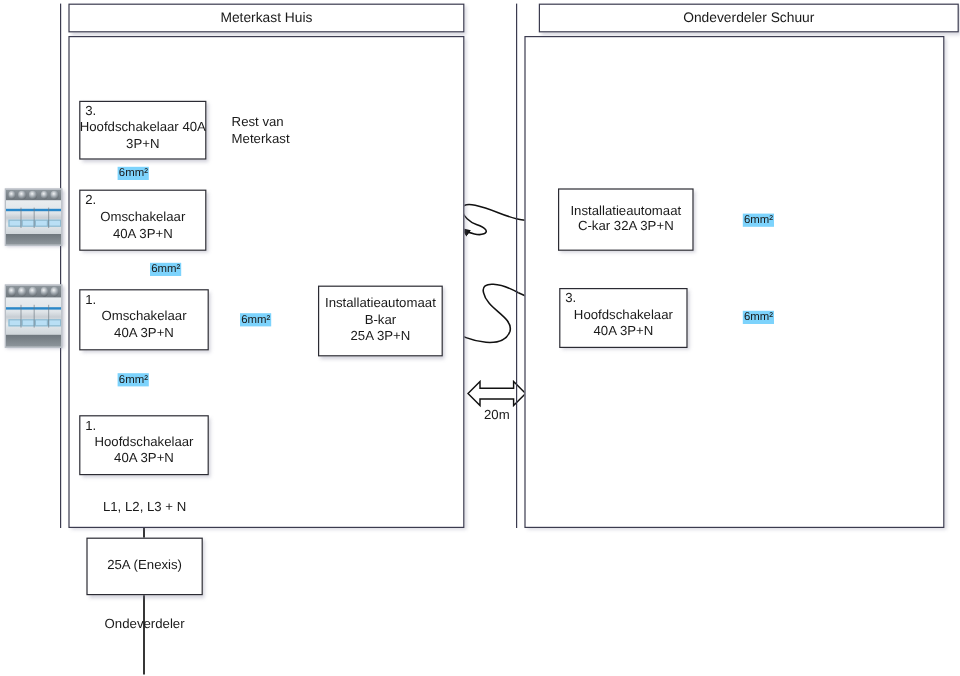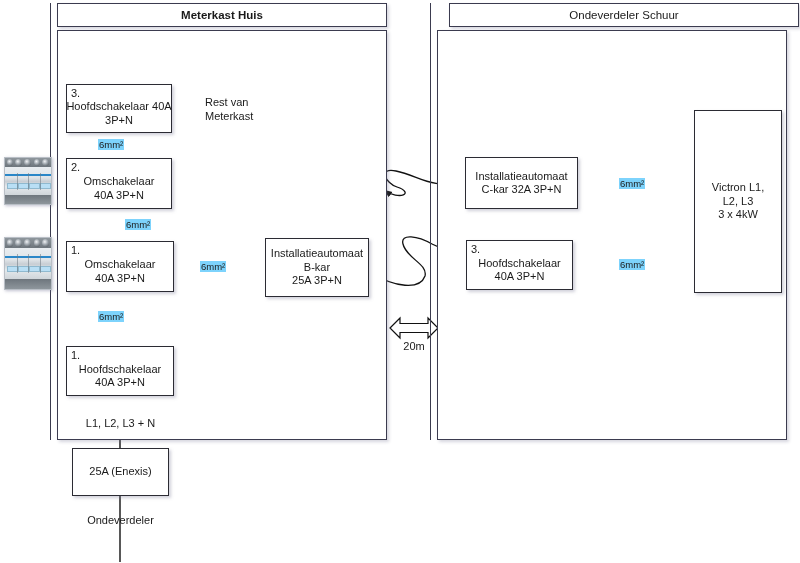--- a/index.html
+++ b/index.html
@@ -28,21 +28,21 @@
     border:1px solid #3b3b4f;
     background:#ffffff;
     box-sizing:border-box;
     display:flex;
     align-items:center;
     justify-content:center;
     font-size:11.5px;
     color:#1a1a1a;
     box-shadow:2px 2px 3px rgba(120,120,150,.30);
   }
-  .panel-header.bold{font-weight:bold;}
+  .panel-header.bold{font-weight:normal;}
 
   
   .node{
     position:absolute;
     border:1px solid #2b2b33;
     background:#ffffff;
     box-sizing:border-box;
     font-size:11px;
     color:#1a1a1a;
     line-height:13.5px;
@@ -253,45 +253,40 @@
     <span class="ln">Hoofdschakelaar</span>
     <span class="ln">40A 3P+N</span>
   </div>
 
   <div class="node" style="left:265px;top:238px;width:104px;height:59px;">
     <span class="ln">Installatieautomaat</span>
     <span class="ln">B-kar</span>
     <span class="ln">25A 3P+N</span>
   </div>
 
-  <div class="freetext" style="left:205px;top:96px;width:90px;text-align:left;">Rest van
+  <div class="freetext" style="left:193px;top:96px;width:90px;text-align:left;">Rest van
 Meterkast</div>
 
   <div class="node" style="left:72px;top:448px;width:97px;height:48px;gap:35px;">
     <span class="ln">L1, L2, L3 + N</span>
     <span class="ln">25A (Enexis)</span>
     <span class="ln">Ondeverdeler</span>
   </div>
 
   <div class="node" style="left:465px;top:157px;width:113px;height:52px;">
     <span class="ln">Installatieautomaat</span>
     <span class="ln">C-kar 32A 3P+N</span>
   </div>
 
   <div class="node has-idx" style="left:466px;top:240px;width:107px;height:50px;">
     <span class="idx">3.</span>
     <span class="ln">Hoofdschakelaar</span>
     <span class="ln">40A 3P+N</span>
   </div>
 
-  <div class="node" style="left:694px;top:110px;width:88px;height:183px;">
-    <span class="ln">Victron L1,</span>
-    <span class="ln">L2, L3</span>
-    <span class="ln">3 x 4kW</span>
-  </div>
 
   <div class="wirelabel" style="left:98px;top:139px;">6mm²</div>
 
   <div class="wirelabel" style="left:125px;top:219px;">6mm²</div>
 
   <div class="wirelabel" style="left:200px;top:261px;">6mm²</div>
 
   <div class="wirelabel" style="left:98px;top:311px;">6mm²</div>
 
   <div class="wirelabel" style="left:619px;top:178px;">6mm²</div>

